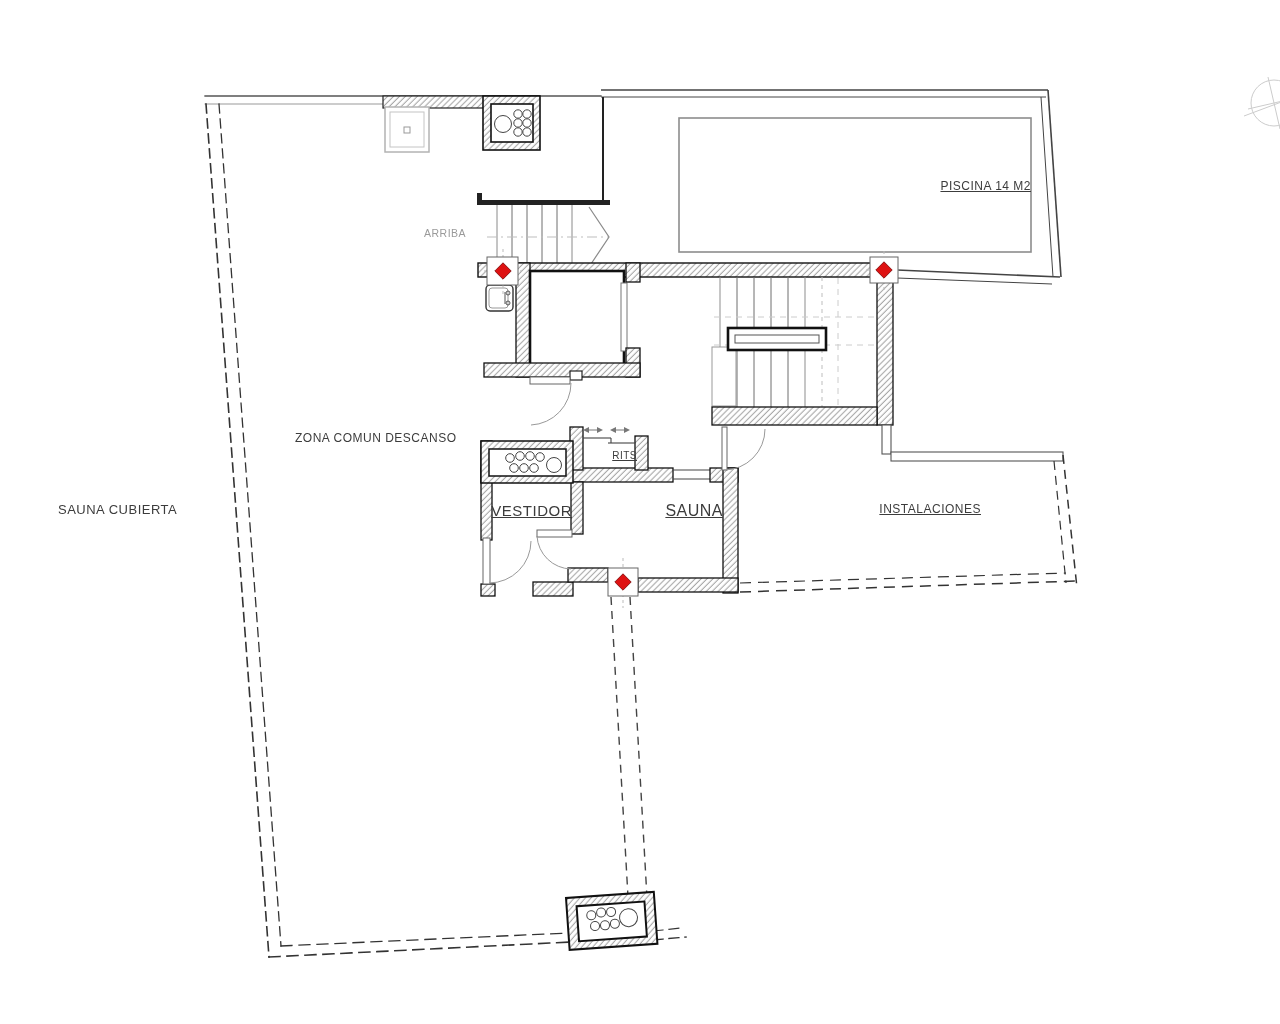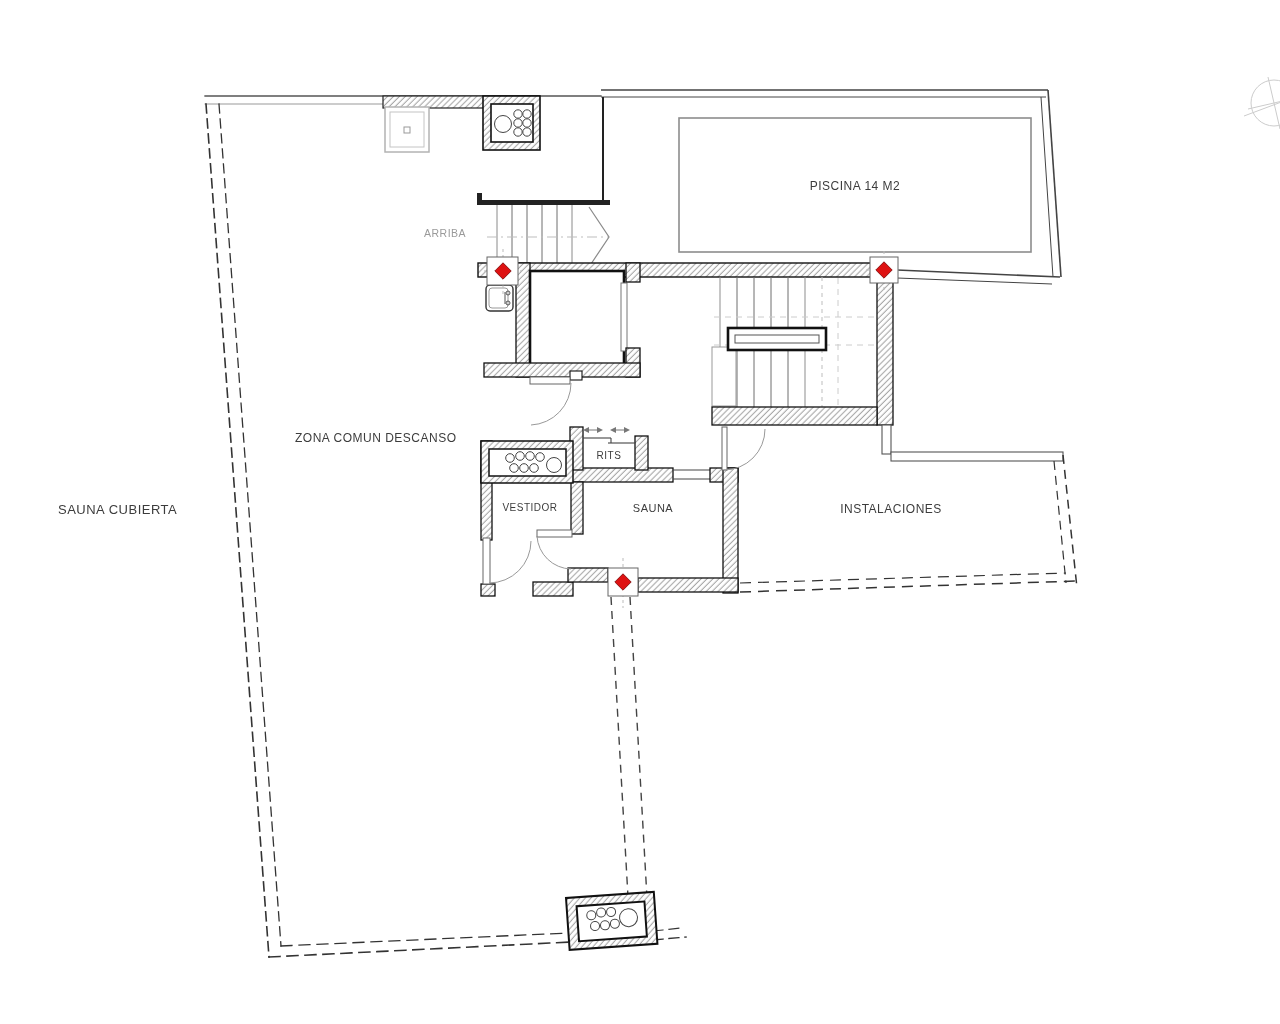--- a/index.html
+++ b/index.html
@@ -1,20 +1,20 @@
 <!DOCTYPE html>
 <html><head>
 <meta charset="utf-8">
 <style>
   html,body{margin:0;padding:0;background:#fff;}
   .plan{position:relative;width:1280px;height:1024px;background:#ffffff;overflow:hidden;
         font-family:"Liberation Sans", sans-serif;}
   .plan svg{position:absolute;left:0;top:0;}
   .lbl{position:absolute;color:#3c3c3c;letter-spacing:0.5px;white-space:nowrap;font-size:12px;}
-  .lbl.center{text-align:center;}
+  .lbl.center{text-align:right;text-decoration:underline;}
   .lbl.faint{color:#9a9a9a;}
 </style>
 </head>
 <body>
 
 <div class="plan">
 
   <svg width="1280" height="1024" viewBox="0 0 1280 1024">
     <defs>
       <pattern id="h" patternUnits="userSpaceOnUse" width="4.2" height="4.2" patternTransform="rotate(45)">
@@ -230,19 +230,19 @@
   <div class="lbl" style="left:58px;top:502px;font-size:13px;">SAUNA CUBIERTA</div>
 
   <div class="lbl" style="left:295px;top:431px;">ZONA COMUN DESCANSO</div>
 
   <div class="lbl center" style="left:679px;top:179px;width:352px;">PISCINA 14 M2</div>
 
   <div class="lbl faint" style="left:424px;top:227px;font-size:10.5px;">ARRIBA</div>
 
   <div class="lbl center" style="left:581px;top:450px;width:56px;font-size:10px;">RITS</div>
 
-  <div class="lbl center" style="left:488px;top:502px;width:84px;font-size:10px;">VESTIDOR</div>
-
-  <div class="lbl center" style="left:583px;top:502px;width:140px;font-size:11px;">SAUNA</div>
+  <div class="lbl center" style="left:488px;top:502px;width:84px;font-size:15px;">VESTIDOR</div>
+
+  <div class="lbl center" style="left:583px;top:502px;width:140px;font-size:16px;">SAUNA</div>
 
   <div class="lbl center" style="left:801px;top:502px;width:180px;">INSTALACIONES</div>
 
 </div>
 
 </body></html>

